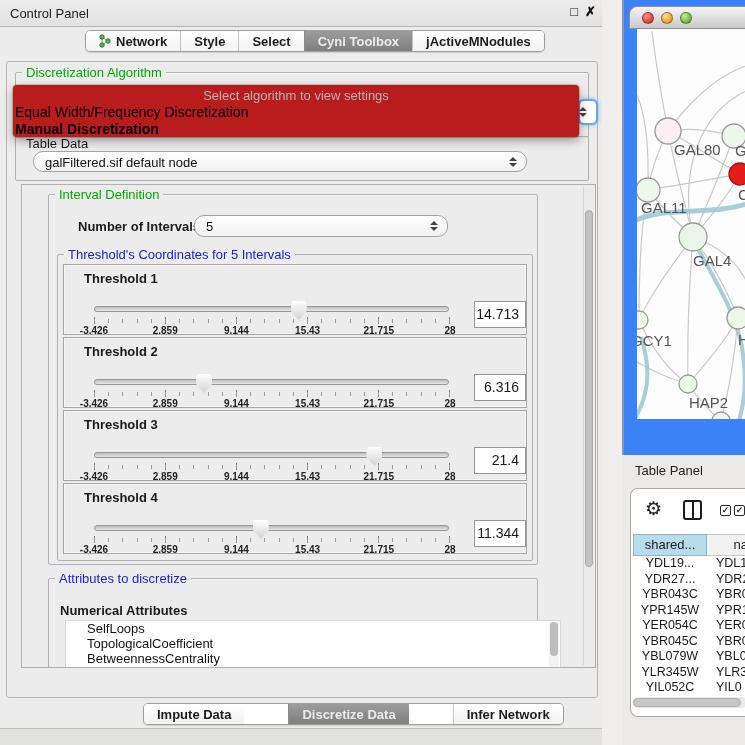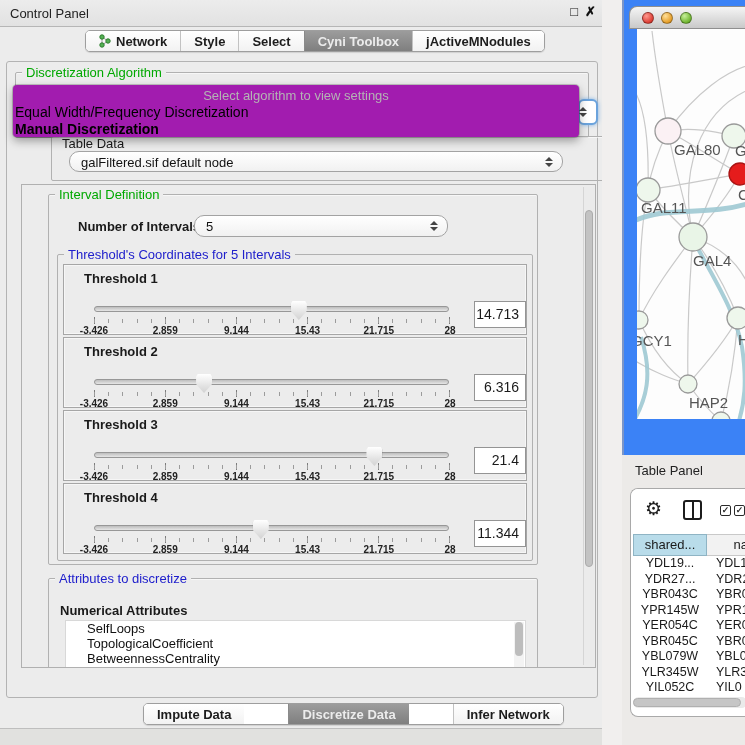--- a/index.html
+++ b/index.html
@@ -32,28 +32,28 @@
   .gt-blue { color:#2020cc; }
   .groupbox { position:absolute; border:1px solid #b1b1b1; border-radius:2px; box-shadow:inset 0 1px 0 rgba(255,255,255,.6); }
 
   
   .group-da { left:8px; top:10px; width:574px; height:66px; }
 
   
   .focus-combo { position:absolute; left:571px; top:37px; width:20px; height:26px; border:2px solid #6ba3dc; border-radius:6px; background:#fff; box-shadow:0 0 4px #7fb2e4; z-index:5; }
 
   
-  .popup { position:absolute; left:6px; top:23px; width:566px; height:52px; background:#a21caf; border-radius:4px; z-index:50;
+  .popup { position:absolute; left:6px; top:23px; width:566px; height:52px; background:#b91c1c; border-radius:4px; z-index:50;
            box-shadow:0 0 0 1px rgba(0,0,0,.18), 0 4px 10px rgba(0,0,0,.35); }
   .popup .hint { text-align:center; font-size:13px; color:#b4b4b4; padding-top:3px; }
   .popup .opt { font-size:14px; color:#000; padding:1px 0 0 2px; white-space:nowrap; }
   .popup .opt.bold { font-weight:bold; }
 
   
-  .group-td { left:8px; top:74px; width:574px; height:45px;margin-left:36px; }
+  .group-td { left:8px; top:74px; width:574px; height:45px; }
   .td-label { position:absolute; left:7px; top:-1px; font-size:13px; color:#1a1a1a; background:#ececec; padding:0 3px; }
 
   .combo { position:absolute; border:1px solid #a3a3a3; border-radius:10px; background:linear-gradient(#ffffff,#f1f1f1); font-size:13px; color:#111;text-decoration:underline; }
   .combo .cval { position:absolute; left:11px; top:50%; transform:translateY(-50%); white-space:nowrap; }
   .stepper { position:absolute; right:9px; top:50%; transform:translateY(-50%); display:flex; flex-direction:column; gap:2px; }
   .stepper i { width:0; height:0; border-left:4px solid transparent; border-right:4px solid transparent; display:block; }
   .stepper .up { border-bottom:4px solid #444; }
   .stepper .dn { border-top:4px solid #444; }
 
   .combo-td { left:17px; top:14px; width:494px; height:21px; }
@@ -79,21 +79,21 @@
   .ticks-minor { position:absolute; left:0; top:16px; width:356px; height:4px;
                  background:repeating-linear-gradient(90deg,#9b9b9b 0 1px,transparent 1px 14.2px); }
   .ticks-major { position:absolute; left:0; top:14px; width:357px; height:7px;
                  background:repeating-linear-gradient(90deg,#7c7c7c 0 1px,transparent 1px 71px); }
   .ticklabels { position:absolute; left:0; top:22px; width:356px; height:12px; }
   .ticklabels span { position:absolute; transform:translateX(-50%); font-size:10px; font-weight:bold; color:#222; white-space:nowrap; }
   .vbox { position:absolute; left:410px; top:36px; width:52px; height:27px; background:#fff; border:1px solid #949494; font-size:14px; text-align:right; line-height:25px; padding-right:6px; }
 
   .group-attr { left:26px; top:393px; width:490px; height:95px; }
   .attr-header { position:absolute; left:11px; top:24px; font-size:13px; font-weight:bold; }
-  .listbox { position:absolute; left:16px; top:41px; width:461px; height:48px; background:#fff; border:1px solid #d8d8d8; overflow:hidden; }
+  .listbox { position:absolute; left:16px; top:41px; width:496px; height:48px; background:#fff; border:1px solid #d8d8d8; overflow:hidden; }
   .listbox .li { font-size:13px; color:#111; padding-left:21px; line-height:15px; white-space:nowrap; }
   .list-vscroll { position:absolute; right:1px; top:1px; width:10px; height:46px; background:#f3f3f3; }
   .list-vscroll .vthumb { position:absolute; left:1px; top:0; width:8px; height:34px; border-radius:4px; background:#bdbdbd; }
 
   .bottom-strip { position:absolute; left:0; top:728px; width:602px; height:17px; background:#e1e1df; border-top:1px solid #bebebe; }
 
   
   .gap { position:absolute; left:602px; top:0; width:20px; height:745px; background:#f1efee; }
 
   

